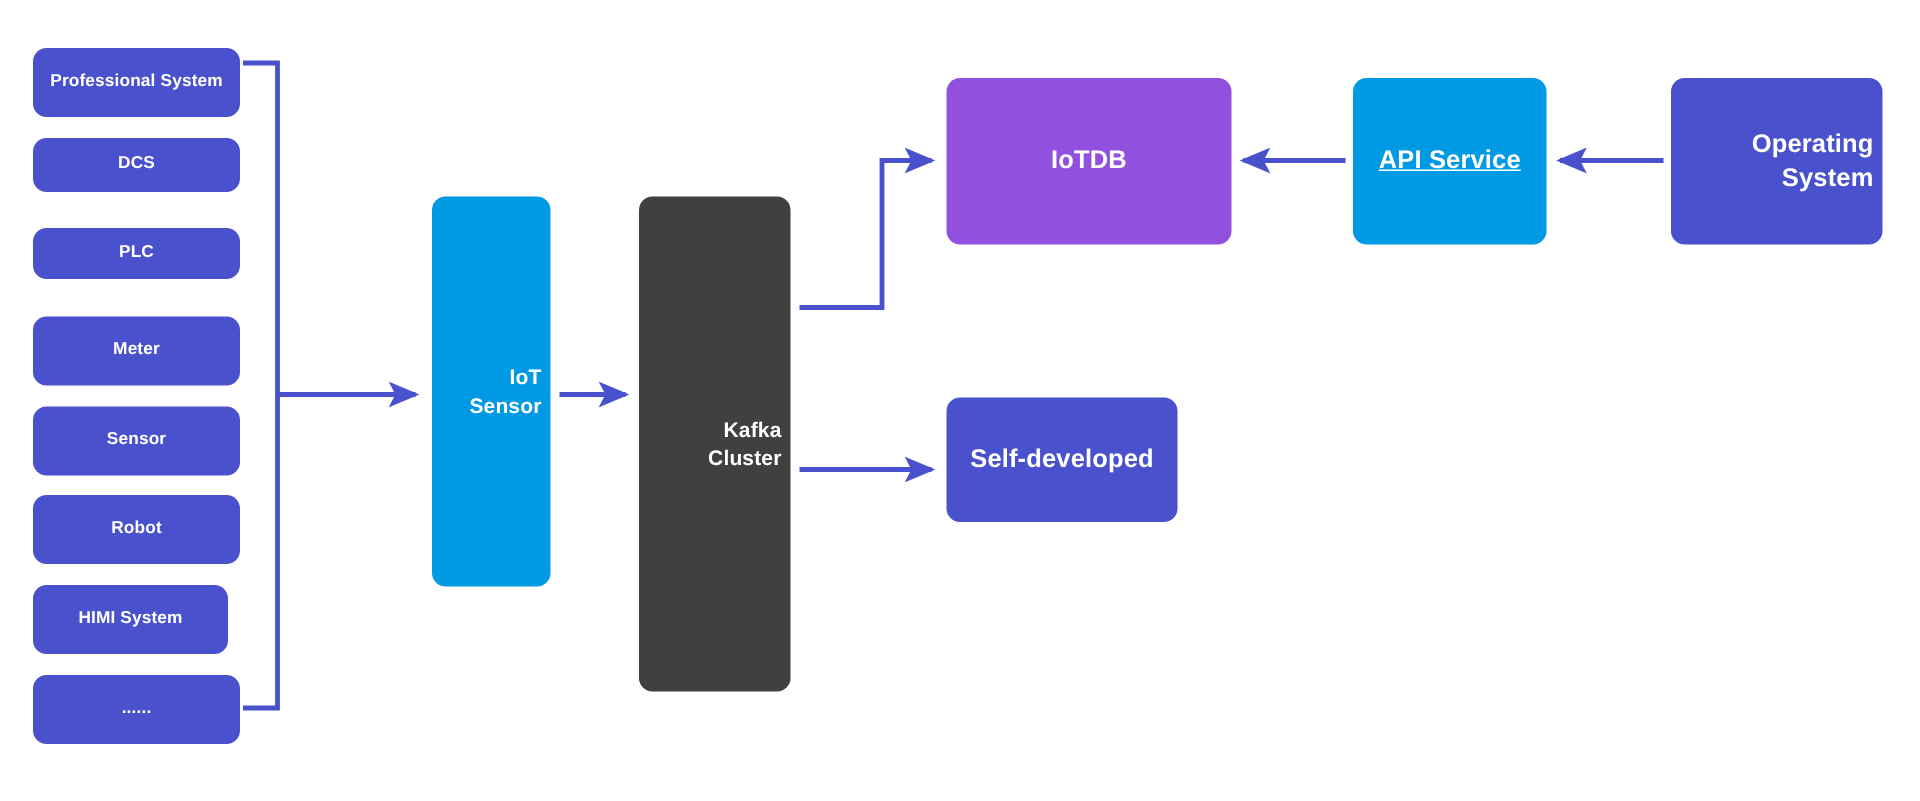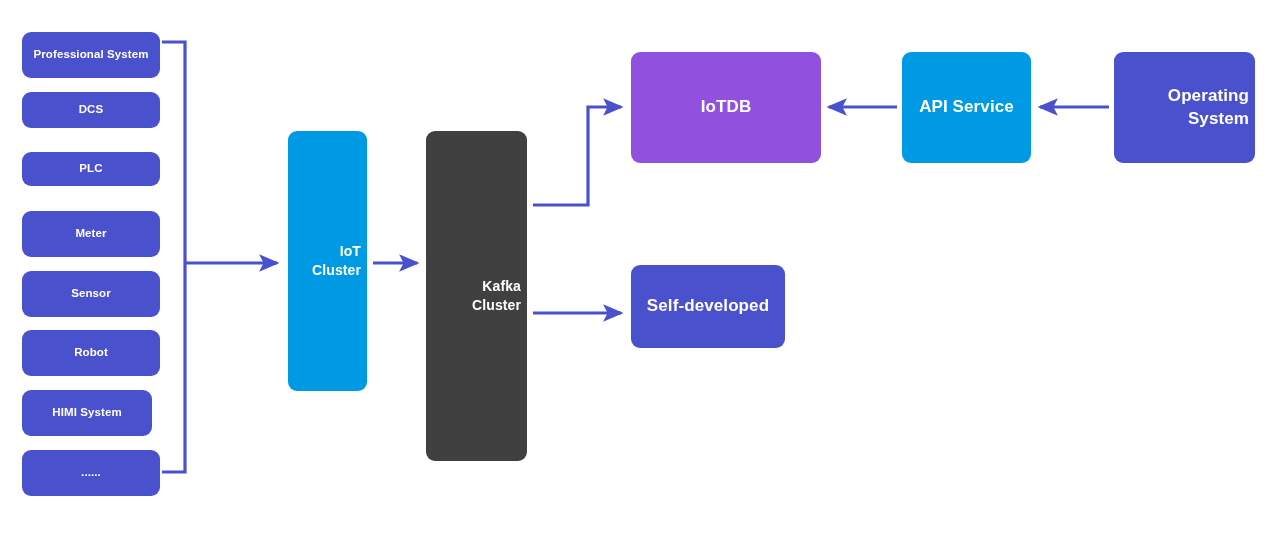--- a/index.html
+++ b/index.html
@@ -113,33 +113,33 @@
     <span>Robot</span>
   </div>
   <div class="node src-node" style="left:22px; top:390px; width:130px; height:46px; background:#4a51cc;">
     <span>HIMI System</span>
   </div>
   <div class="node src-node" style="left:22px; top:450px; width:138px; height:46px; background:#4a51cc;">
     <span>......</span>
   </div>
 
   <div class="node pipe-node" style="left:288px; top:131px; width:79px; height:260px; background:#009ae4;">
-    <span>IoT Cluster</span>
+    <span>IoT Sensor</span>
   </div>
   <div class="node pipe-node" style="left:426px; top:131px; width:101px; height:330px; background:#404040;">
     <span>Kafka Cluster</span>
   </div>
 
   <div class="node store-node" style="left:631px; top:52px; width:190px; height:111px; background:#9250de;">
     <span>IoTDB</span>
   </div>
   <div class="node store-node" style="left:631px; top:265px; width:154px; height:83px; background:#4a51cc;">
     <span>Self-developed</span>
   </div>
 
-  <div class="node store-node" style="left:902px; top:52px; width:129px; height:111px; background:#009ae4;">
+  <div class="node store-node" style="left:902px; top:52px; width:129px; height:111px; background:#009ae4;text-decoration:underline;">
     <span>API Service</span>
   </div>
   <div class="node store-node" style="left:1114px; top:52px; width:141px; height:111px; background:#4a51cc;">
     <span>Operating System</span>
   </div>
 
 </div>
 
 </body></html>

